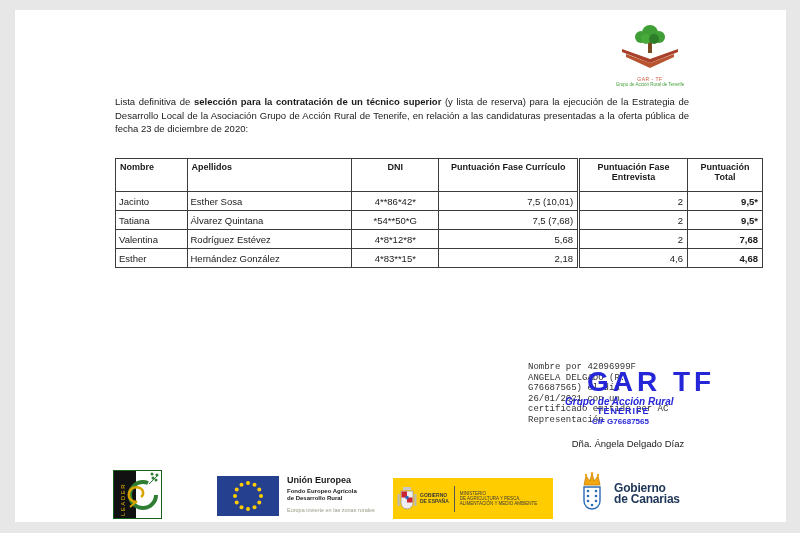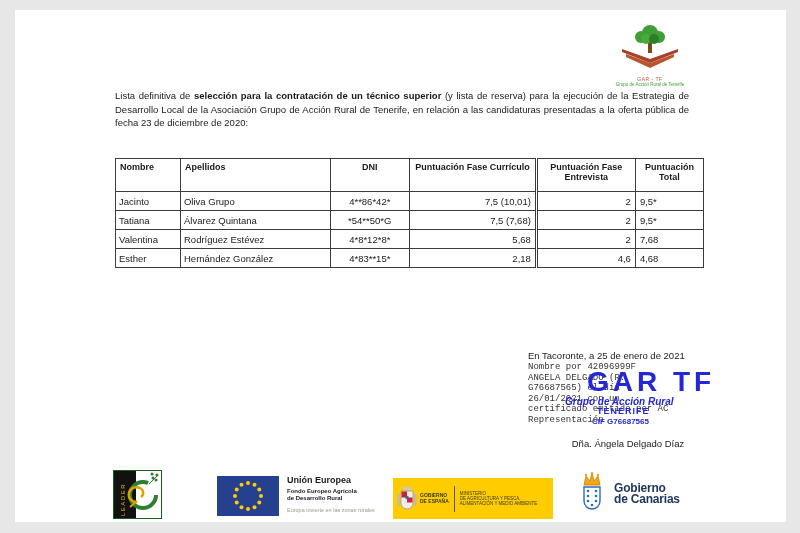--- a/index.html
+++ b/index.html
@@ -9,33 +9,33 @@
     font-family:"Liberation Sans", sans-serif; color:#1a1a1a;
   }
   .page { position:absolute; left:15px; top:10px; width:771px; height:512px; background:#ffffff; }
 
   
   .gar-logo { position:absolute; left:575px; top:14px; width:120px; text-align:center; }
   .gar-logo .acr { font-size:5px; color:#cc5533; letter-spacing:.5px; margin-top:2px; }
   .gar-logo .cap { font-size:4.5px; color:#44a03a; }
 
   
-  .intro { position:absolute; left:100px; top:79px; width:574px; font-size:9.5px; line-height:13.5px; text-align:justify; }
+  .intro { position:absolute; left:100px; top:85px; width:574px; font-size:9.5px; line-height:13.5px; text-align:justify; }
   .intro b { font-weight:bold; }
 
   
-  .doc-table { position:absolute; left:100px; top:148px; width:589px; border-collapse:collapse; table-layout:fixed; }
+  .doc-table { position:absolute; left:100px; top:148px; width:648px; border-collapse:collapse; table-layout:fixed; }
   .doc-table th, .doc-table td { border:1px solid #3c3c3c; overflow:hidden; }
   .doc-table th { font-size:9px; font-weight:bold; text-align:center; vertical-align:top; padding:3px 2px; height:26px; }
   .doc-table th.left { text-align:left; padding-left:4px; }
   .doc-table td { font-size:9.5px; padding:1px 4px; height:16px; }
   .doc-table td.l { text-align:left; padding-left:3px; }
   .doc-table td.c { text-align:center; }
   .doc-table td.r { text-align:right; }
-  .doc-table td.total { text-align:left; font-weight:normal; }
+  .doc-table td.total { text-align:right; font-weight:bold; }
   .doc-table .dbl { border-left:3px double #3c3c3c; }
 
   
   .footnote { position:absolute; left:86px; top:304px; width:601px; font-size:9.5px; line-height:13px; text-align:justify; text-indent:20px; }
 
   
   .place-date { position:absolute; left:513px; top:340px; font-size:9.5px; }
   .digital-sig { position:absolute; left:513px; top:352px; font-family:"Liberation Mono", monospace; font-size:9px; line-height:10.5px; color:#333; }
   .stamp { color:#2626d9; position:absolute; z-index:5; }
   .stamp-acr { left:572px; top:356px; font-size:28px; font-weight:bold; letter-spacing:4px; }
@@ -94,21 +94,21 @@
           <tr>
         <th class="left">Nombre</th>
         <th class="left">Apellidos</th>
         <th>DNI</th>
         <th style="white-space:nowrap">Puntuación Fase Currículo</th>
         <th class="dbl">Puntuación Fase Entrevista</th>
         <th>Puntuación Total</th>
       </tr>
       <tr>
         <td class="l">Jacinto</td>
-        <td class="l">Oliva Grupo</td>
+        <td class="l">Esther Sosa</td>
         <td class="c">4**86*42*</td>
         <td class="r">7,5 (10,01)</td>
         <td class="r dbl">2</td>
         <td class="total">9,5*</td>
       </tr>
       <tr>
         <td class="l">Tatiana</td>
         <td class="l">Álvarez Quintana</td>
         <td class="c">*54**50*G</td>
         <td class="r">7,5 (7,68)</td>
@@ -128,21 +128,20 @@
         <td class="l">Hernández González</td>
         <td class="c">4*83**15*</td>
         <td class="r">2,18</td>
         <td class="r dbl">4,6</td>
         <td class="total">4,68</td>
       </tr>
     </tbody>
       </table>
 
 
-    <div class="place-date">En Tacoronte, a 25 de enero de 2021</div>
     <div class="digital-sig">
       <div>Nombre por 42096999F</div>
       <div>ANGELA DELGADO (R:</div>
       <div>G76687565) el día</div>
       <div>26/01/2021 con un</div>
       <div>certificado emitido por AC</div>
       <div>Representación</div>
     </div>
     <div class="stamp stamp-acr">GAR TF</div>
     <div class="stamp stamp-group">Grupo de Acción Rural</div>

